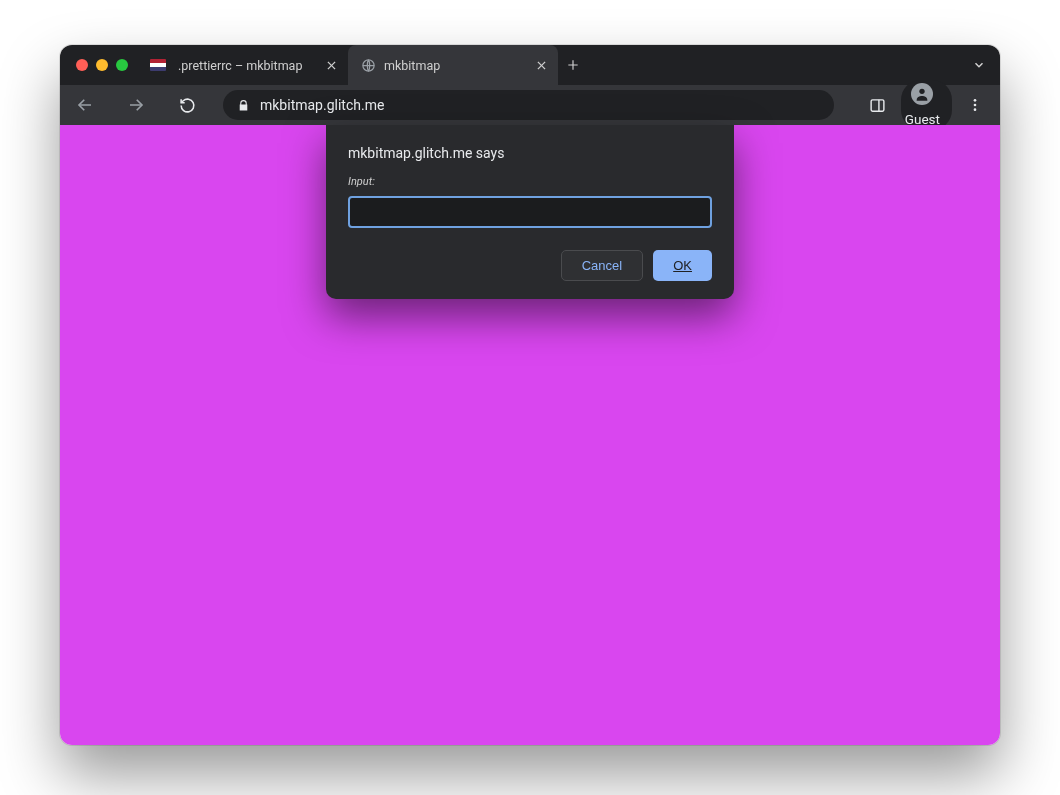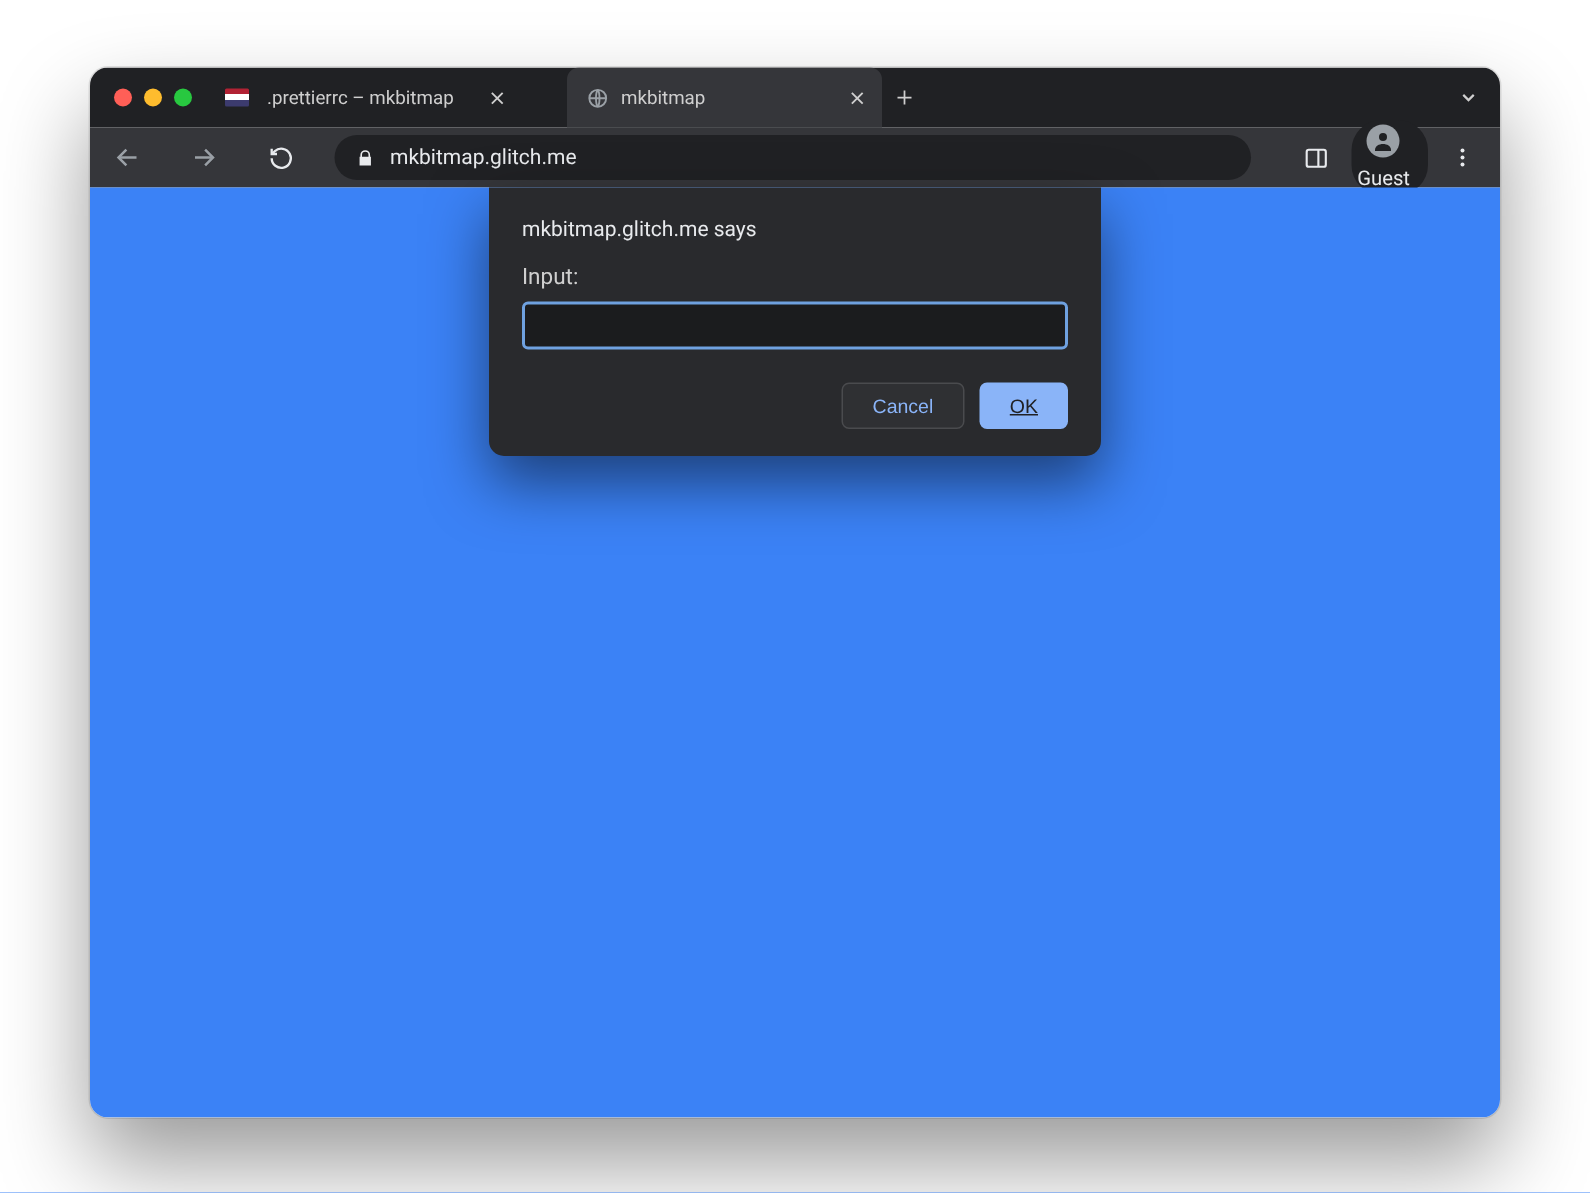--- a/index.html
+++ b/index.html
@@ -44,21 +44,21 @@
     align-items: center;
     padding: 0 10px 0 12px;
     color: #cfcfcf;
     font-size: 12.5px;
     position: relative;
     gap: 8px;
     min-width: 210px;
     border-radius: 8px 8px 0 0;
   }
   .tab.inactive { background: transparent; gap: 12px; }
-  .tab.active { background: #35363a; margin-left: 30px; }
+  .tab.active { background: #35363a; }
   .tab .tab-close {
     margin-left: auto;
     color: #cfcfcf;
     font-size: 14px;
     padding: 2px;
     line-height: 1;
   }
   .tab .favicon { width: 16px; height: 16px; display:flex; align-items:center; justify-content:center; }
   .newtab {
     display: flex; align-items:center; justify-content:center;
@@ -109,43 +109,44 @@
     flex-direction:column;
   }
   .profile-chip .avatar {
     width:22px; height:22px; border-radius:50%;
     background:#9aa0a6;
     display:flex; align-items:center; justify-content:center;
     color:#202124;
   }
   .content {
     position: relative;
-    background: #3b82f6;
+    background: #d946ef;
     height: calc(100% - 80px);
   }
   .dialog {
     position:absolute;
     top: 0;
     left: 50%;
     transform: translateX(-50%);
     width: 408px;
     background: #292a2d;
     border-radius: 0 0 10px 10px;
     padding: 20px 22px 18px;
     color:#e8eaed;
     box-shadow: 0 18px 40px rgba(0,0,0,0.5);
   }
   .dialog .title {
     font-size: 14px;
     margin-bottom: 14px;
   }
   .dialog .label {
-    font-size: 15px;
+    font-size: 11px;
     margin-bottom: 8px;
     color:#cfcfcf;
+    font-style:italic;
   }
   .dialog input[type=text] {
     width: 100%;
     background:#1b1c1e;
     border: 2px solid #6fa1e0;
     border-radius: 4px;
     height: 32px;
     color:#e8eaed;
     padding: 0 8px;
     font-size:13px;

